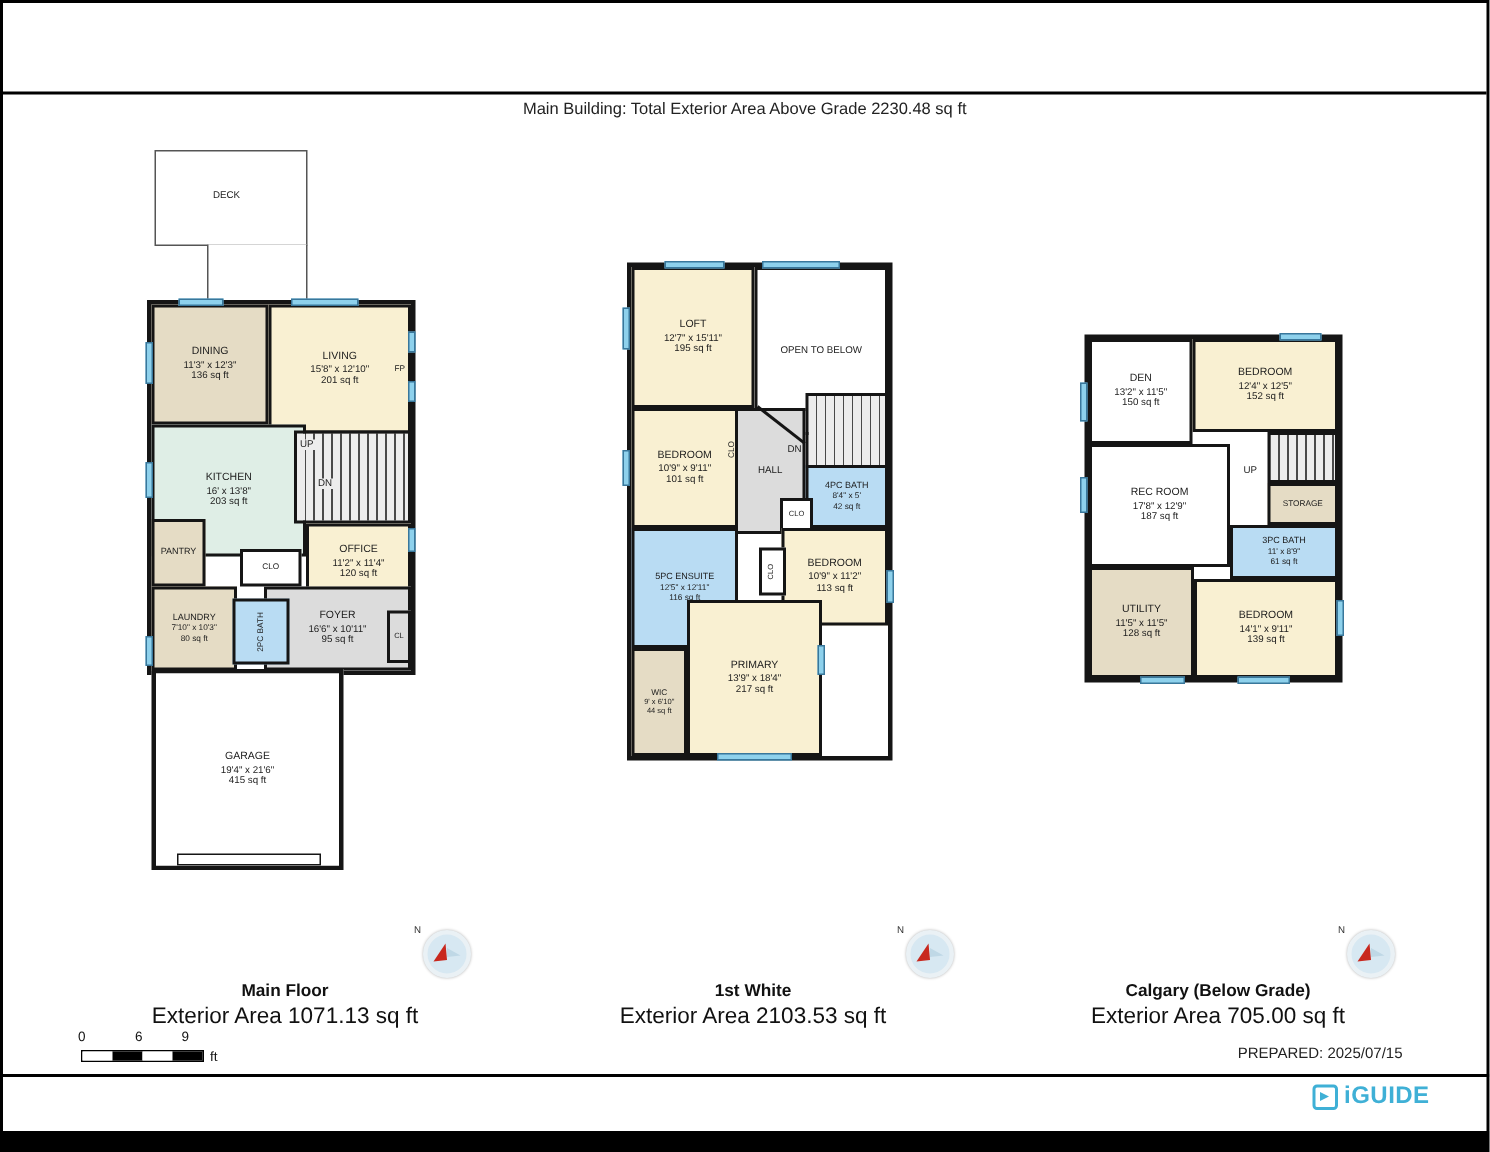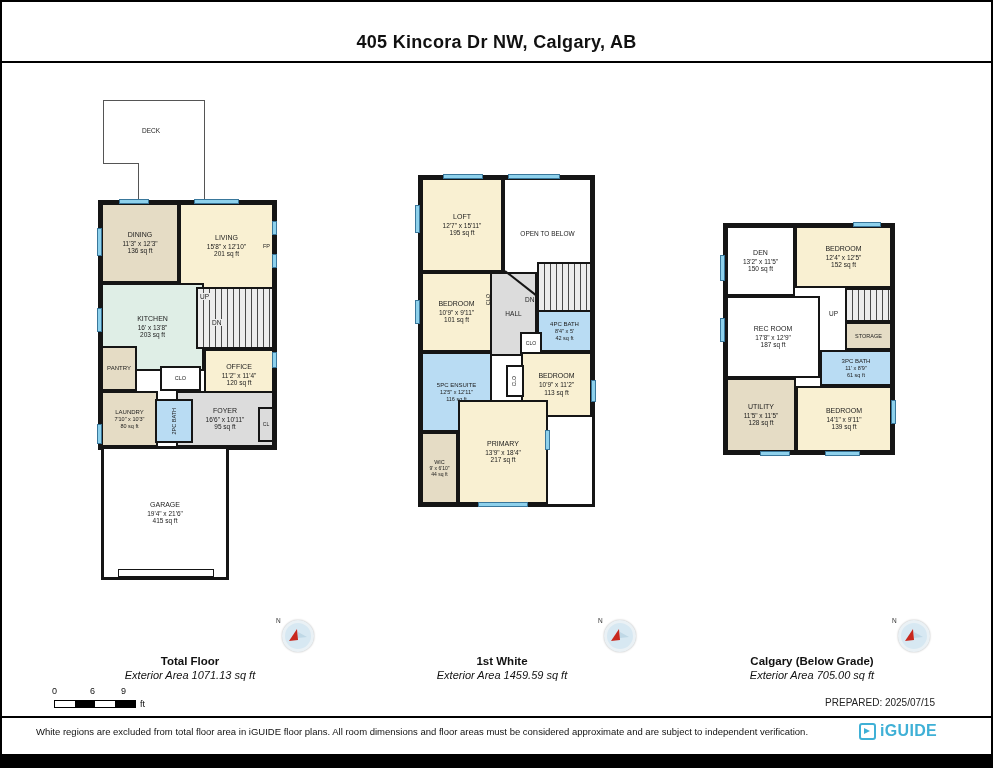--- a/index.html
+++ b/index.html
@@ -22,21 +22,21 @@
   .blue{background:#b9dcf3;} .gray{background:#dcdcdc;} .whiteR{background:#ffffff;}
   .stairs{position:absolute;box-sizing:border-box;border:2px solid #151515;
           background:repeating-linear-gradient(90deg,#ededed 0 5px,#4a4a4a 5px 6px);}
   .lbl{position:absolute;font-size:6.5px;color:#1c1c1c;white-space:nowrap;z-index:6;}
   .vertlbl{writing-mode:vertical-rl;transform:rotate(180deg);font-size:5.5px;line-height:1.15;}
   .win{position:absolute;background:#8ed1ec;border:1px solid #39779b;box-sizing:border-box;z-index:5;}
   .deck{position:absolute;border:1px solid #555;background:#fff;box-sizing:border-box;}
   .diag{position:absolute;background:#151515;z-index:4;}
   
   .capName{font-size:11.5px;font-weight:bold;}
-  .capArea{font-size:11px;margin-top:2px;font-style:italic;}
+  .capArea{font-size:15px;margin-top:2px;}
   
   .compass{position:absolute;width:26px;height:26px;border-radius:50%;background:#d7e8f2;
            border:3px solid #eaf1f5;box-shadow:0 0 2px rgba(0,0,0,.3);}
   .compass .n{position:absolute;left:-9px;top:-6px;font-size:6.5px;color:#333;}
   
   .scaleNums{position:absolute;font-size:9px;}
   .scalebar{position:absolute;height:6px;border:1px solid #000;box-sizing:content-box;display:flex;}
   .scalebar div{width:20px;height:6px;}
   .sb-b{background:#000;} .sb-w{background:#fff;}
   
@@ -48,22 +48,22 @@
   .brandIcon:after{content:"";position:absolute;left:3px;top:3px;border-left:6px solid #3fb0d6;
                    border-top:3px solid transparent;border-bottom:3px solid transparent;}
   .brandText{font-size:16px;font-weight:bold;letter-spacing:.3px;}
   .botbar{left:0;right:0;bottom:0;height:14px;background:#000;}
 </style>
 </head>
 <body>
 
 <div id="page">
 
-  <div class="abs ctr title">405 Kincora Dr NW, Calgary, AB</div>
   <div class="abs hrule"></div>
+  <div class="abs ctr subtitle">Main Building: Total Exterior Area Above Grade 2230.48 sq ft</div>
 
   <div class="deck" style="left:103px;top:100px;width:102px;height:64px;">
     <span class="lbl" style="left:38px;top:26px;">DECK</span>
   </div>
   <div class="deck" style="left:138px;top:163px;width:67px;height:40px;border-top:none;"></div>
 
   <div class="plan" style="left:98px;top:200px;width:179px;height:250px;">
     <div class="room tan" style="left:0px;top:0px;width:78px;height:80px;">
       <span class="rn">DINING</span>
       <span class="rd">11'3" x 12'3"</span>
@@ -255,46 +255,45 @@
   </div>
   <div class="compass" style="left:898px;top:620px;">
     <span class="n">N</span>
     <svg width="26" height="26" viewBox="0 0 26 26">
       <polygon points="4,18 12,6 13,17" fill="#c8281e"></polygon>
         <polygon points="13,9 22,14 13,15" fill="#bfd8e6"></polygon>
     </svg>
   </div>
 
   <div class="abs ctr" style="left:90px;top:655px;width:200px;">
-    <div class="capName">Total Floor</div>
+    <div class="capName">Main Floor</div>
     <div class="capArea">Exterior Area 1071.13 sq ft</div>
   </div>
   <div class="abs ctr" style="left:402px;top:655px;width:200px;">
     <div class="capName">1st White</div>
-    <div class="capArea">Exterior Area 1459.59 sq ft</div>
+    <div class="capArea">Exterior Area 2103.53 sq ft</div>
   </div>
   <div class="abs ctr" style="left:712px;top:655px;width:200px;">
     <div class="capName">Calgary (Below Grade)</div>
     <div class="capArea">Exterior Area 705.00 sq ft</div>
   </div>
 
   <span class="scaleNums" style="left:52px;top:686px;">0</span>
   <span class="scaleNums" style="left:90px;top:686px;">6</span>
   <span class="scaleNums" style="left:121px;top:686px;">9</span>
   <div class="scalebar" style="left:54px;top:700px;">
     <div class="sb-w"></div>
       <div class="sb-b"></div>
     <div class="sb-w"></div>
       <div class="sb-b"></div>
   </div>
   <span class="scaleNums" style="left:140px;top:699px;">ft</span>
 
   <div class="abs prepared" style="right:58px;top:697px;">PREPARED: 2025/07/15</div>
 
   <div class="abs frule"></div>
-  <div class="abs disclaimer" style="left:36px;top:726px;width:790px;">White regions are excluded from total floor area in iGUIDE floor plans. All room dimensions and floor areas must be considered approximate and are subject to independent verification.</div>
-  <div class="abs brand" style="right:56px;top:722px;">
+  <div class="abs brand" style="right:40px;top:722px;">
     <span class="brandIcon"></span>
     <span class="brandText">iGUIDE</span>
   </div>
   <div class="abs botbar"></div>
 
 </div>
 
 </body></html>

